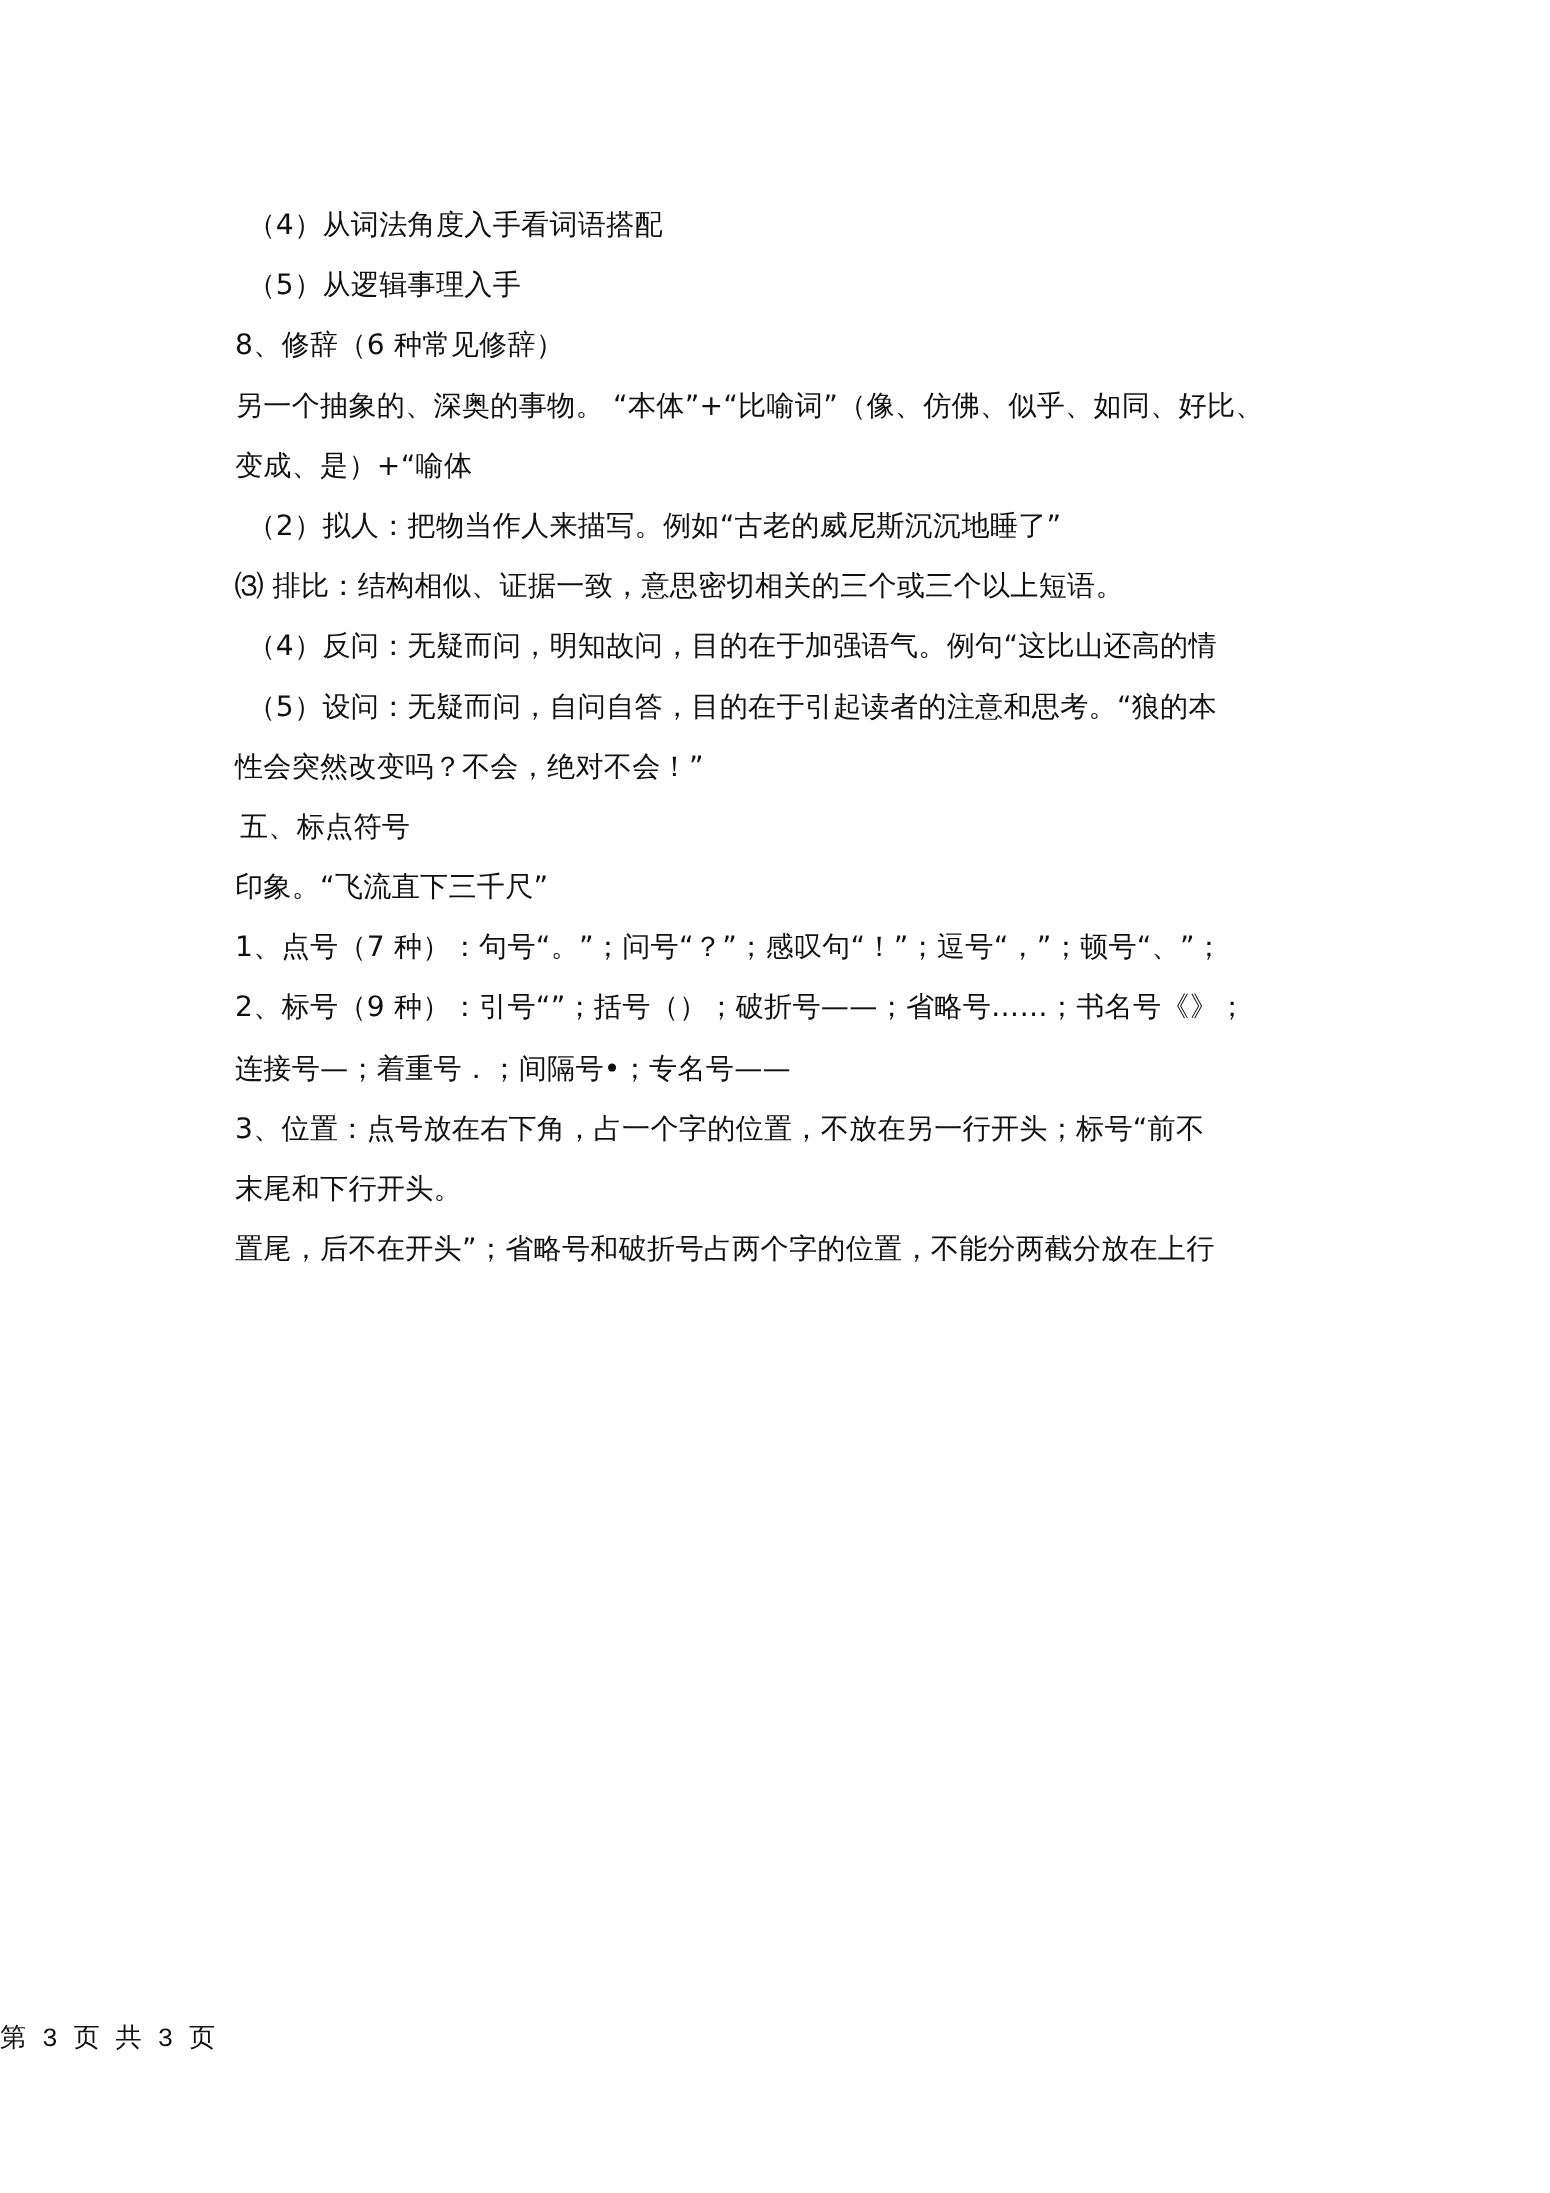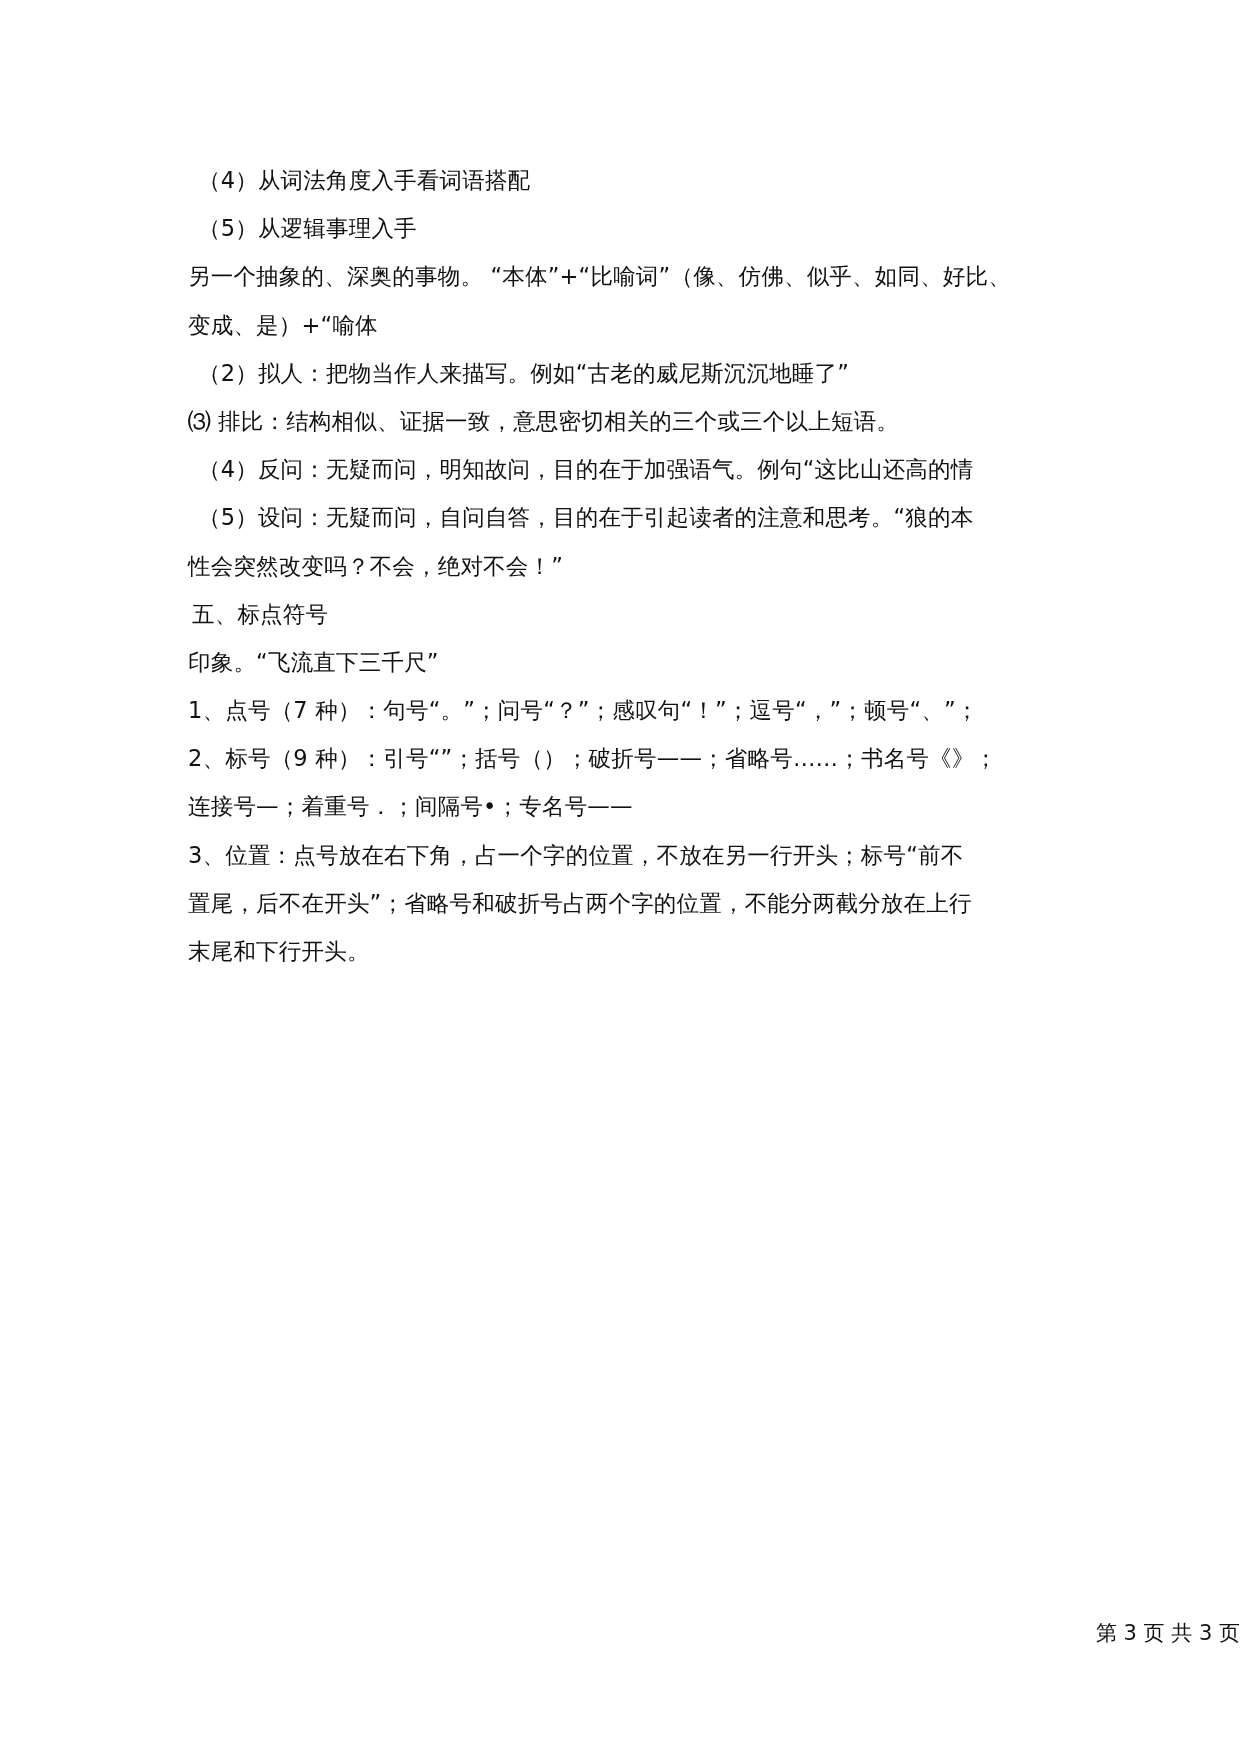--- a/index.html
+++ b/index.html
@@ -37,44 +37,46 @@
       white-space: nowrap;
       letter-spacing: 0.2px;
     }
     .indent { padding-left: 10px; }
     .indent-sm { padding-left: 4px; }
     .footer {
       position: absolute;
       left: 0;
       width: 1240px;
       top: 1618px;
-      text-align: right;
+      text-align: left;
       font-size: 21px;
       line-height: 30px;
       color: #111111;
+      font-family: Liberation Mono, monospace;
     }
   </style>
 </head>
 <body>
 
 <div class="page">
   <div class="content">
     <div class="line indent">（4）从词法角度入手看词语搭配</div>
     <div class="line indent">（5）从逻辑事理入手</div>
+    <div class="line">8、修辞（6 种常见修辞）</div>
     <div class="line">另一个抽象的、深奥的事物。 “本体”+“比喻词”（像、仿佛、似乎、如同、好比、</div>
     <div class="line">变成、是）+“喻体</div>
     <div class="line indent">（2）拟人：把物当作人来描写。例如“古老的威尼斯沉沉地睡了”</div>
     <div class="line">⑶ 排比：结构相似、证据一致，意思密切相关的三个或三个以上短语。</div>
     <div class="line indent">（4）反问：无疑而问，明知故问，目的在于加强语气。例句“这比山还高的情</div>
     <div class="line indent">（5）设问：无疑而问，自问自答，目的在于引起读者的注意和思考。“狼的本</div>
     <div class="line">性会突然改变吗？不会，绝对不会！”</div>
     <div class="line indent-sm">五、标点符号</div>
     <div class="line">印象。“飞流直下三千尺”</div>
     <div class="line">1、点号（7 种）：句号“。”；问号“？”；感叹句“！”；逗号“，”；顿号“、”；</div>
     <div class="line">2、标号（9 种）：引号“”；括号（）；破折号——；省略号……；书名号《》；</div>
     <div class="line">连接号—；着重号．；间隔号•；专名号——</div>
     <div class="line">3、位置：点号放在右下角，占一个字的位置，不放在另一行开头；标号“前不</div>
+    <div class="line">末尾和下行开头。</div>
     <div class="line">置尾，后不在开头”；省略号和破折号占两个字的位置，不能分两截分放在上行</div>
-    <div class="line">末尾和下行开头。</div>
   </div>
 
   <div class="footer">第 3 页 共 3 页</div>
 </div>
 
 </body></html>

